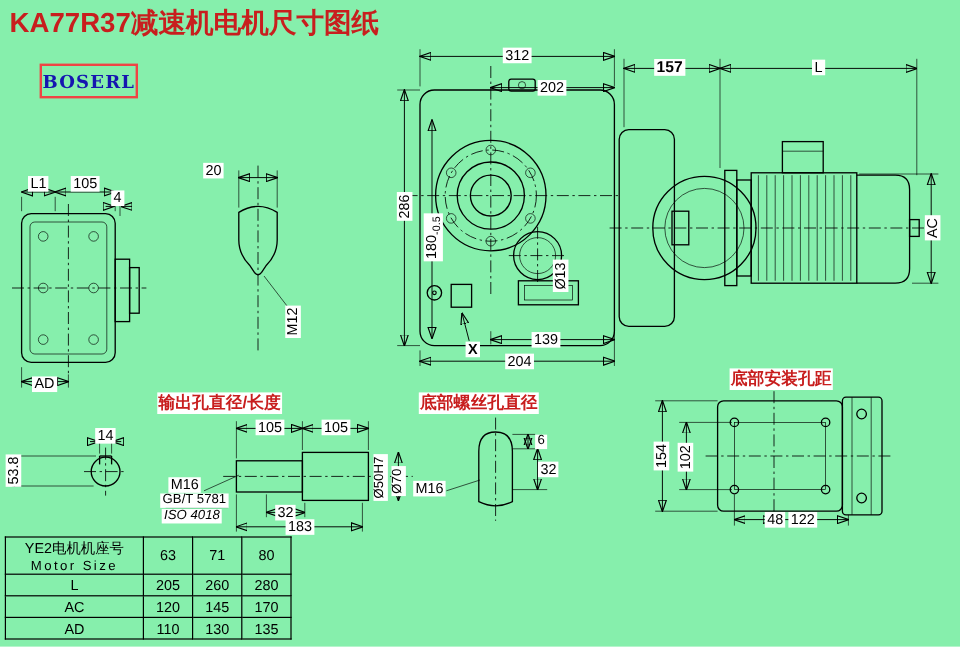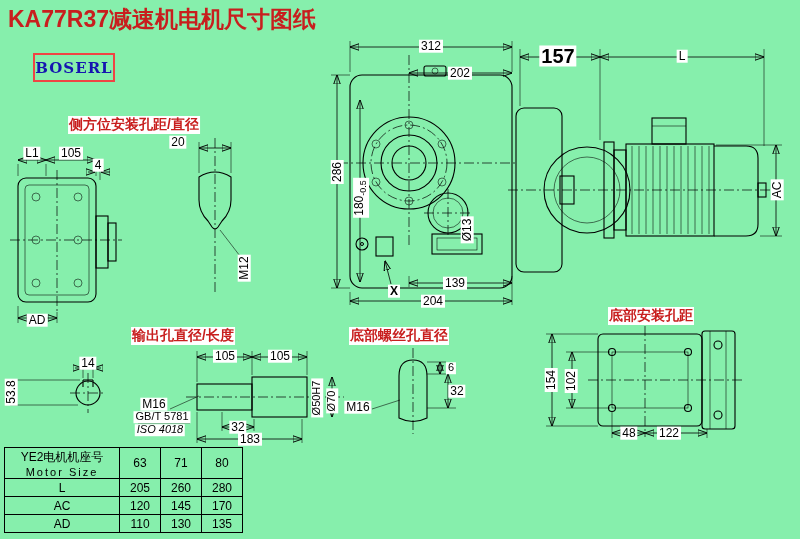--- a/index.html
+++ b/index.html
@@ -10,21 +10,21 @@
   #art .ln{stroke-width:1.1;}
   #art .tn{stroke-width:0.55;}
   #art .dm{stroke-width:0.8;}
   #art .ct{stroke-width:0.7;stroke-dasharray:10 3 2 3;}
   .t{position:absolute;transform:translate(-50%,-50%);font:12px "Liberation Sans","DejaVu Sans",sans-serif;
      color:#000;background:#fff;padding:0 2px;white-space:nowrap;line-height:1.05;}
   .tv{position:absolute;transform:translate(-50%,-50%) rotate(-90deg);font:12px "Liberation Sans","DejaVu Sans",sans-serif;
      color:#000;background:#fff;padding:0 2px;white-space:nowrap;line-height:1.05;}
   .sm{font-size:11px;}
   .b{font-weight:bold;}
-  .big{font-size:20px;}
+  .big{font-size:13px;}
   .tol{font-size:9px;vertical-align:sub;}
   .red{position:absolute;transform:translate(-50%,-50%);font:bold 14px "Liberation Sans","DejaVu Sans",sans-serif;
      color:#c81e1e;white-space:nowrap;background:#fff;padding:0 1px;}
   .title{position:absolute;left:8px;top:4px;font:bold 23px "Liberation Sans","DejaVu Sans",sans-serif;color:#c81e1e;}
   .logo{position:absolute;left:33px;top:53px;width:78px;height:25px;border:2px solid #ef4444;
         display:flex;align-items:center;justify-content:center;
         font:bold 15px "DejaVu Serif","Liberation Serif",serif;color:#1515b0;letter-spacing:1px;}
   table.spec{position:absolute;left:4px;top:447px;border-collapse:collapse;color:#000;
         font:12px "Liberation Sans","DejaVu Sans",sans-serif;padding-left:28px;}
   table.spec td,table.spec th{border:1px solid #000;text-align:center;padding:0;font-weight:normal;height:17px;}
@@ -234,21 +234,20 @@
     <line class="dm" x1="448" y1="374" x2="448" y2="408" marker-start="url(#ar)" marker-end="url(#ar)"></line>
     <line class="tn" x1="372" y1="409" x2="400" y2="400"></line>
   </g>
 </svg>
 
 <div class="title">KA77R37减速机电机尺寸图纸</div>
 <div class="logo">
   <span>BOSERL</span>
 </div>
 
-<div class="red" style="left:134px;top:125px;">侧方位安装孔距/直径</div>
 <div class="red" style="left:399px;top:336px;">底部螺丝孔直径</div>
 <div class="red" style="left:183px;top:336px;">输出孔直径/长度</div>
 <div class="red" style="left:651px;top:316px;">底部安装孔距</div>
 
 <span class="t" style="left:431px;top:46px;">312</span>
 <span class="t" style="left:460px;top:73px;">202</span>
 <span class="tv" style="left:337px;top:172px;">286</span>
 <span class="tv" style="left:361px;top:198px;"><span>180</span><span class="tol">-0.5</span></span>
 <span class="tv" style="left:467px;top:230px;">Ø13</span>
 <span class="t" style="left:455px;top:283px;">139</span>
@@ -278,21 +277,21 @@
 <span class="t" style="left:250px;top:439px;">183</span>
 <span class="tv sm" style="left:317px;top:398px;">Ø50H7</span>
 <span class="tv sm" style="left:332px;top:401px;">Ø70</span>
 
 <span class="t sm" style="left:451px;top:368px;">6</span>
 <span class="t" style="left:457px;top:391px;">32</span>
 <span class="t" style="left:358px;top:407px;">M16</span>
 
 <span class="tv" style="left:551px;top:380px;">154</span>
 <span class="tv" style="left:571px;top:381px;">102</span>
-<span class="t" style="left:629px;top:433px;">48</span>
+<span class="t" style="left:646px;top:433px;">48</span>
 <span class="t" style="left:669px;top:433px;">122</span>
 
 <table class="spec">
   <tbody>
         <tr class="hd">
     <th class="c0">
       <div>YE2电机机座号</div>
       <div class="en">Motor Size</div>
     </th>
     <td class="n">63</td>

